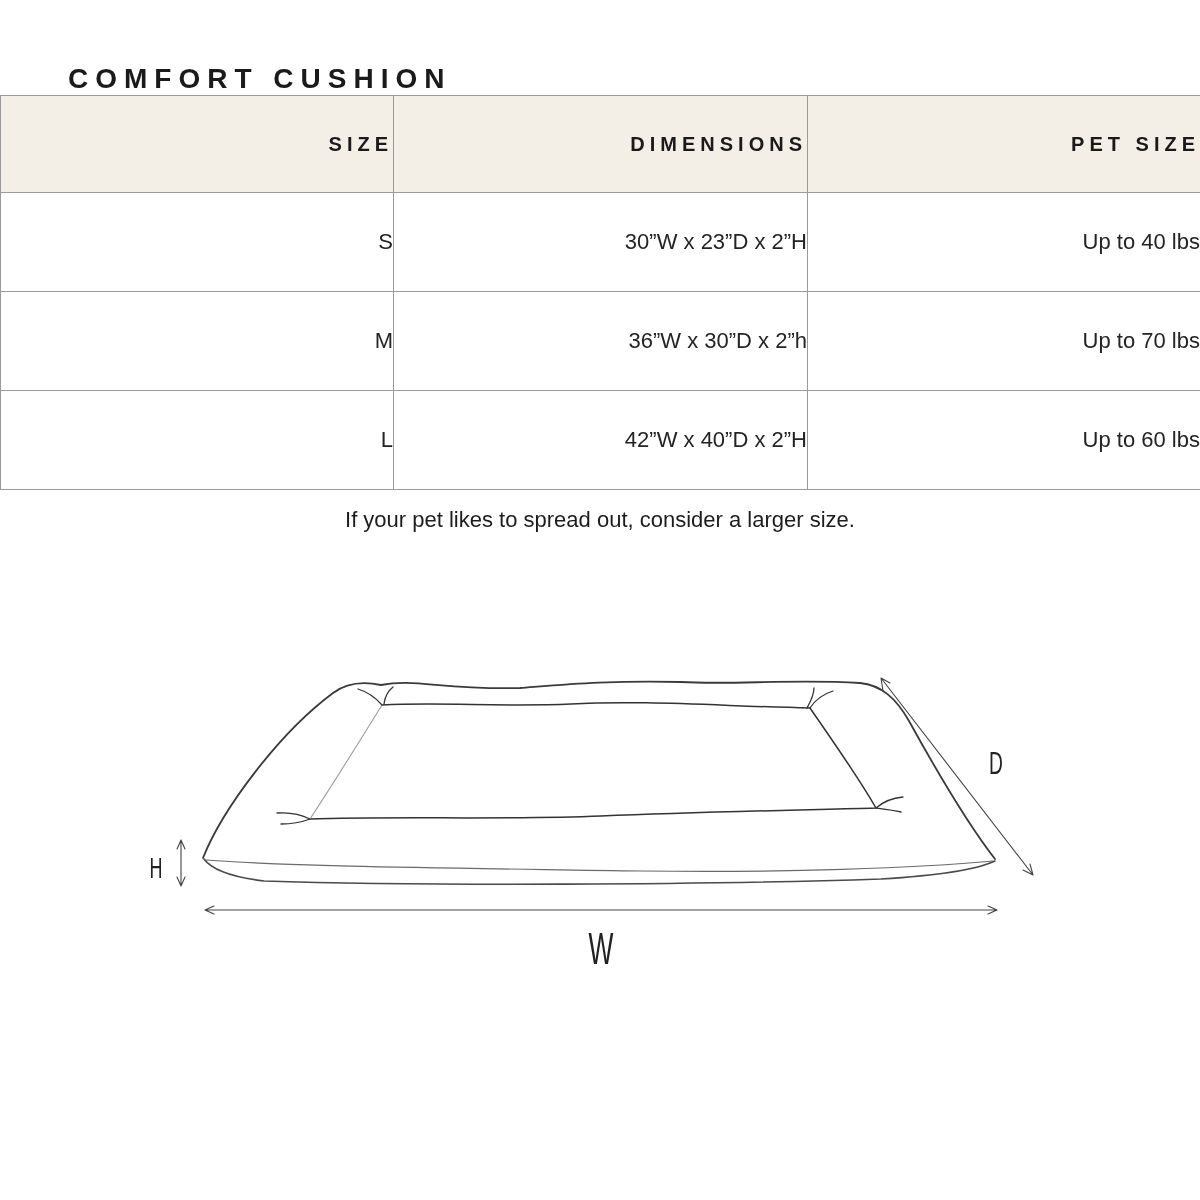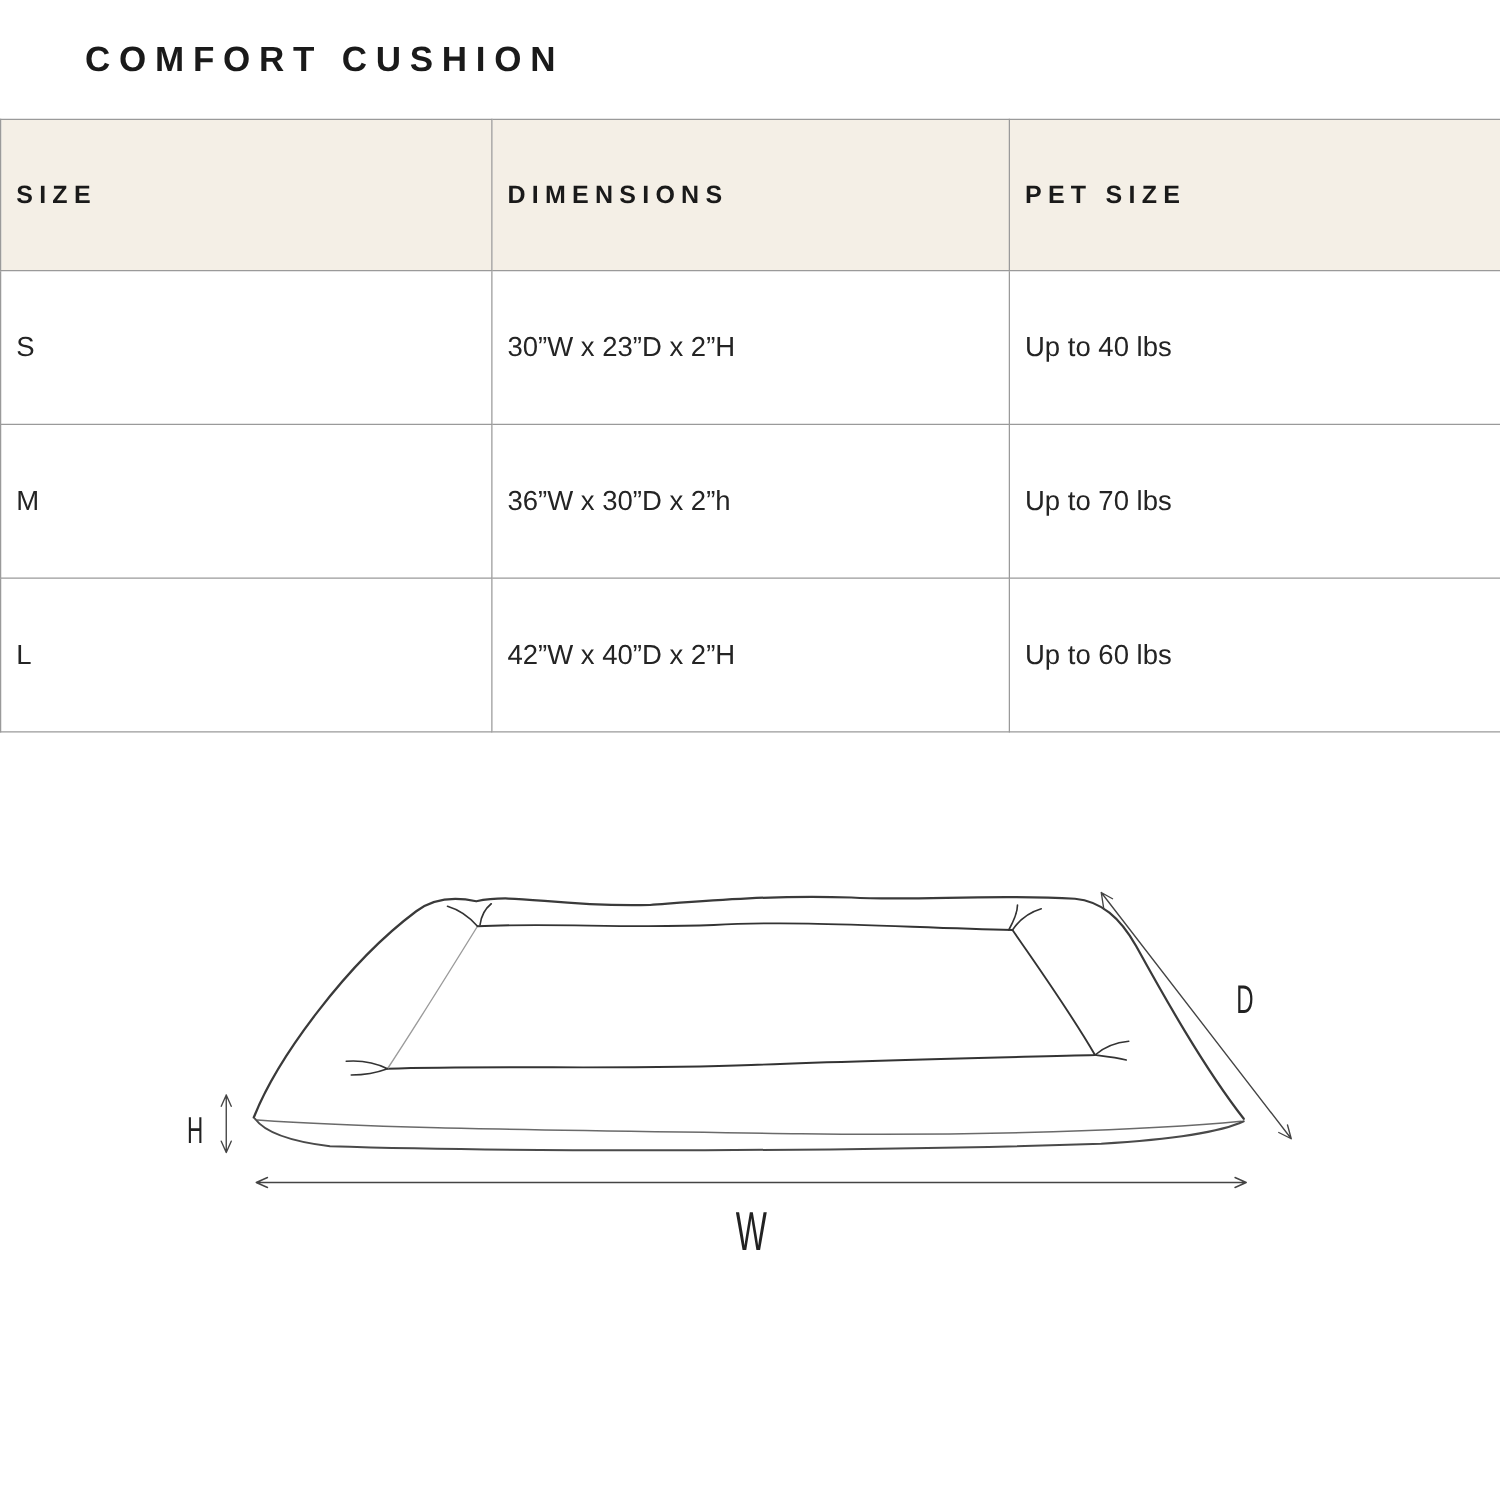--- a/index.html
+++ b/index.html
@@ -11,42 +11,42 @@
     width: 1200px;
     height: 1200px;
     font-family: "Liberation Sans", sans-serif;
     color: #1d1d1d;
     overflow: hidden;
   }
   .title-bar {
     height: 95px;
     box-sizing: border-box;
     display: flex;
-    align-items: center;
+    align-items: flex-end;
     padding-left: 68px;
     background: #ffffff;
   }
   .title-bar h1 {
     margin: 0;
     font-size: 28px;
     font-weight: bold;
     letter-spacing: 7px;
     color: #1a1a1a;
   }
   table.size-chart {
     width: 1200px;
     border-collapse: collapse;
     table-layout: fixed;
   }
   table.size-chart th,
   table.size-chart td {
     border: 1px solid #9a9a9a;
-    text-align: left;
+    text-align: right;
     vertical-align: middle;
-    padding: 12px;
+    padding: 0;
   }
   table.size-chart th {
     height: 96px;
     background: #f4efe6;
     font-size: 20px;
     font-weight: bold;
     letter-spacing: 5px;
     color: #1a1a1a;
   }
   table.size-chart td {
@@ -117,20 +117,21 @@
         <td>Up to 70 lbs</td>
       </tr>
       <tr>
         <td>L</td>
         <td>42”W x 40”D x 2”H</td>
         <td>Up to 60 lbs</td>
       </tr>
     </tbody>
   </table>
 
+  <p class="note">If your pet likes to spread out, consider a larger size.</p>
 
   <div class="diagram">
     <svg width="1200" height="552" viewBox="0 648 1200 552" xmlns="http://www.w3.org/2000/svg">
 
       <path class="sketch" stroke="#3a3a3a" stroke-width="1.8" d="M 203 956
                C 222 908, 278 832, 333 791
                C 345 782, 362 779, 381 783
                C 415 776, 442 788, 520 786
                C 560 783, 612 778, 681 780
                C 731 783, 792 777, 860 781

